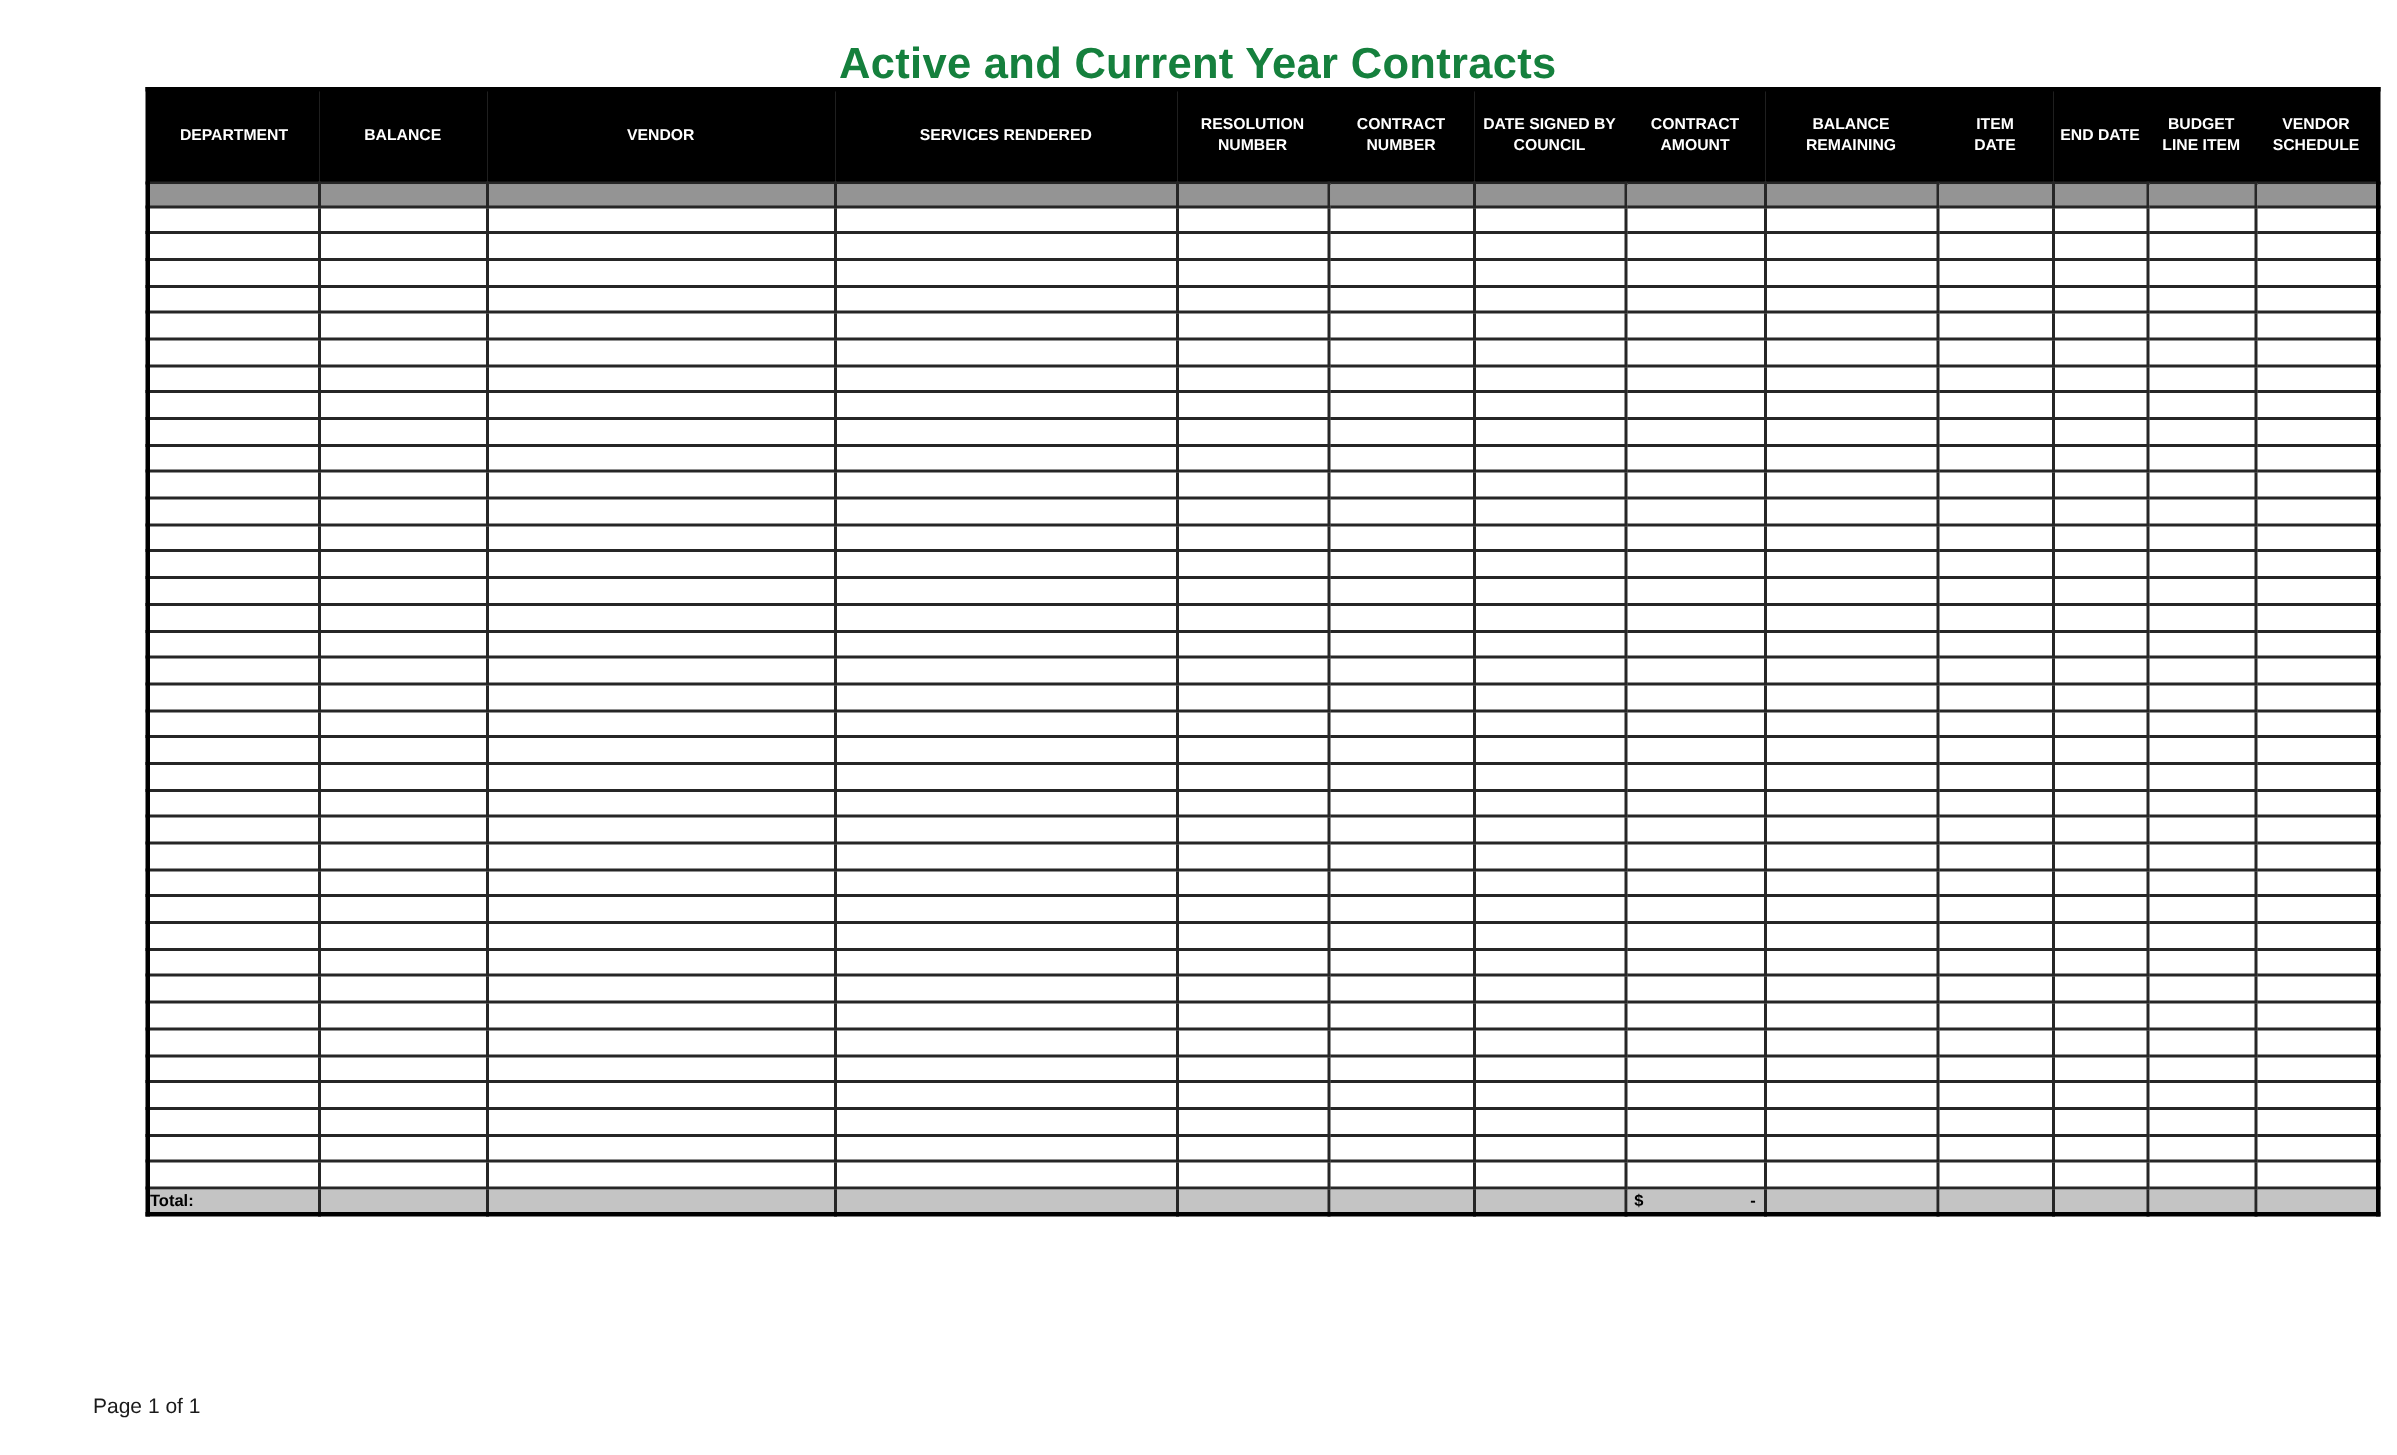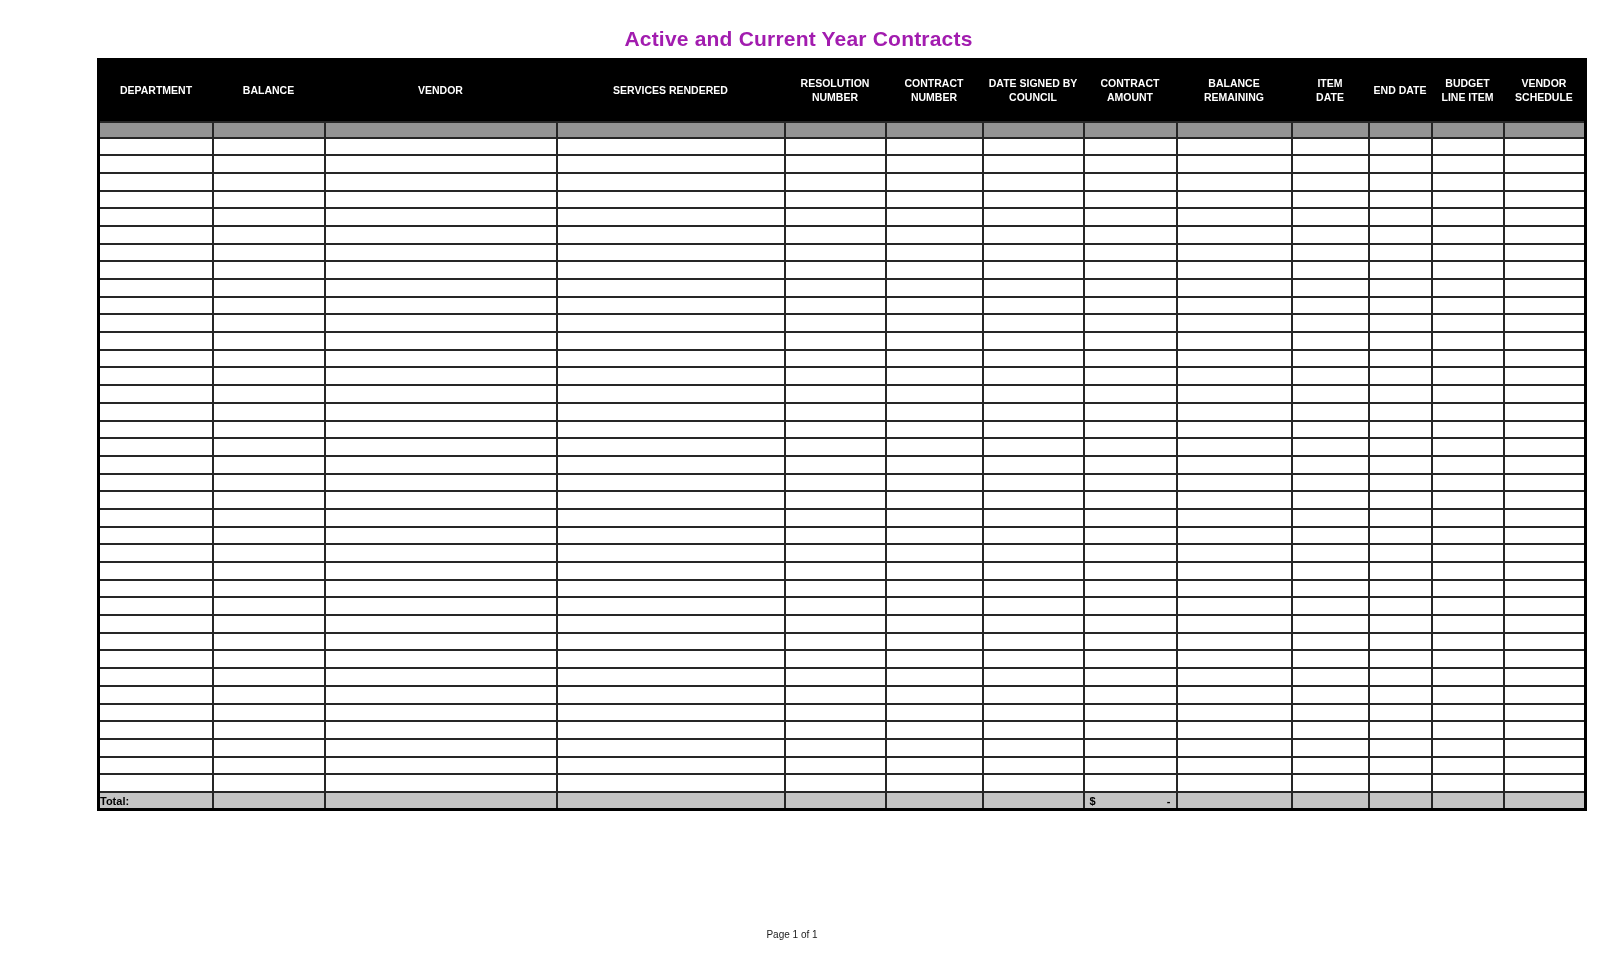--- a/index.html
+++ b/index.html
@@ -12,23 +12,23 @@
   }
   .page {
     position: absolute; top: 0; left: 0;
     width: 1598px; height: 970px;
     background: #ffffff;
   }
   .doc-title {
     position: absolute;
     top: 27px; left: 62px; width: 1473px;
     text-align: center;
-    font-size: 21px;
+    font-size: 29px;
     font-weight: bold;
-    color: #a21caf;
+    color: #15803d;
     letter-spacing: 0.2px;
   }
   .table-wrap {
     position: absolute;
     top: 58px; left: 62px; width: 1487px;
   }
   table.contracts {
     width: 100%;
     border-collapse: collapse;
     table-layout: fixed;
@@ -72,22 +72,22 @@
     justify-content: space-between;
     align-items: center;
     padding: 0 5px;
     font-weight: bold;
     font-size: 11px;
     height: 100%;
   }
   .page-footer {
     position: absolute;
     top: 929px; left: 62px; width: 1460px;
-    text-align: center;
-    font-size: 10px;
+    text-align: left;
+    font-size: 14px;
     color: #1a1a1a;
   }
 </style>
 </head>
 <body>
 
 <div class="page">
 
   <div class="doc-title">Active and Current Year Contracts</div>
 

